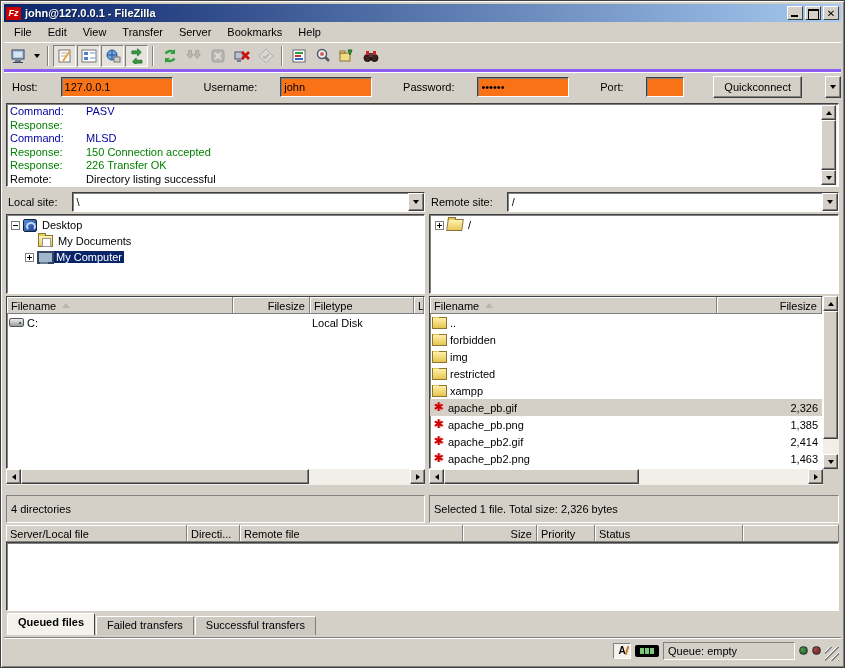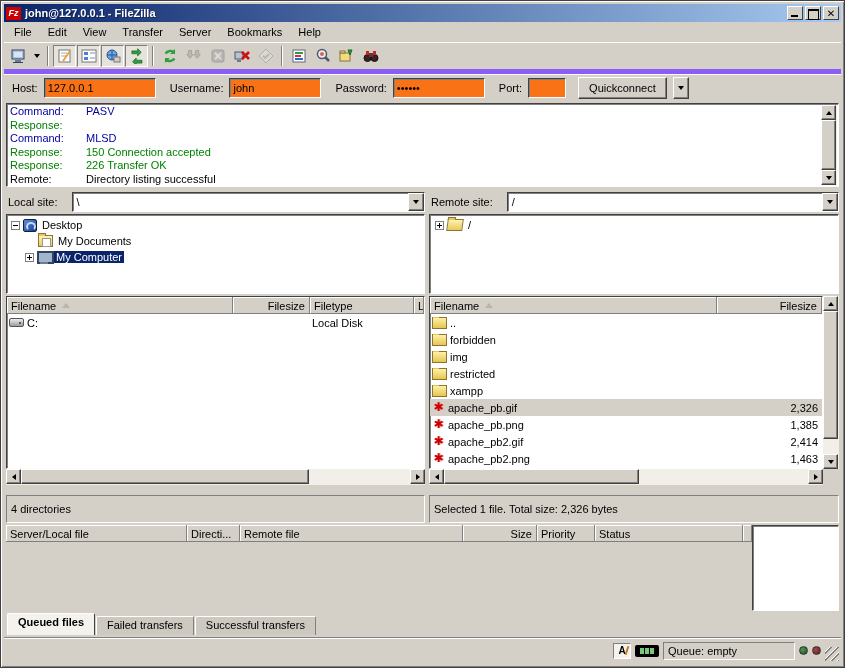--- a/index.html
+++ b/index.html
@@ -46,21 +46,21 @@
     border-top:1px solid #fff; }
   .tb-sep { width:2px; height:20px; margin:0 3px; border-left:1px solid #808080; border-right:1px solid #fff; }
   .tb-btn { width:23px; height:22px; display:flex; align-items:center; justify-content:center; }
   .tb-btn.pressed { border:1px solid; border-color:#808080 #fff #fff #808080; background:#E6E3DC; }
   .tb-btn.narrow { width:13px; }
   .tb-btn svg { display:block; }
   .dis { opacity:.45; filter:grayscale(1); }
 
   
   .quickbar { height:32px; display:flex; align-items:center; gap:6px; padding-left:8px; flex:0 0 auto;
-    border-top:5px solid #8b5cf6; box-shadow:0 1px 0 #fff inset; }
+    border-top:3px solid #8b5cf6; box-shadow:0 1px 0 #fff inset;justify-content:space-between; }
   .q-label { white-space:nowrap; }
   .q-input { height:20px; background:#f97316; font-family:inherit; font-size:11px; padding:2px 3px; outline:none; }
   .btn { height:22px; background:#D4D0C8; font-family:inherit; font-size:11px; padding:0 10px;
     display:flex; align-items:center; justify-content:center; }
   .combo-arrow-btn { width:16px; height:22px; background:#D4D0C8; display:flex; align-items:center; justify-content:center; }
   .tri-down { width:0; height:0; border-left:3px solid transparent; border-right:3px solid transparent; border-top:4px solid #000; }
   .tri-up { width:0; height:0; border-left:3px solid transparent; border-right:3px solid transparent; border-bottom:4px solid #000; }
   .tri-left { width:0; height:0; border-top:3px solid transparent; border-bottom:3px solid transparent; border-right:4px solid #000; }
   .tri-right { width:0; height:0; border-top:3px solid transparent; border-bottom:3px solid transparent; border-left:4px solid #000; }
 
@@ -142,21 +142,21 @@
   .lrow.sel { background:#D4D0C8; }
   .cell { display:flex; align-items:center; gap:3px; overflow:hidden; padding:0 4px 0 2px; }
   .cell.right { justify-content:flex-end; }
   .corner { background:#D4D0C8; }
 
   .pane .hscroll .hthumb { flex:0 0 auto; }
   .statusline { height:18px; margin-top:10px; display:flex; align-items:center; padding:13px 4px; flex:0 0 auto;
     background:#D4D0C8; }
 
   
-  .queue { height:86px; margin:2px 2px 0 2px; display:flex; flex-direction:row; flex:0 0 auto;text-align:center; }
+  .queue { height:86px; margin:2px 2px 0 2px; display:flex; flex-direction:column; flex:0 0 auto;text-align:center; }
   .queue .lbody { background:#fff; }
   .queue .lheader { background:#D4D0C8; }
 
   
   .tabsrow { height:24px; display:flex; align-items:flex-end; padding-left:3px; gap:1px; flex:0 0 auto; }
   .tab { height:19px; padding:2px 10px 0 10px; background:#CDC9C1;
     border-top:1px solid #fff; border-left:1px solid #fff; border-right:1px solid #808080;
     border-radius:2px 2px 0 0; }
   .tab.active { height:22px; background:#F4F2EC; font-weight:bold; border-right:1px solid #404040; }
 

